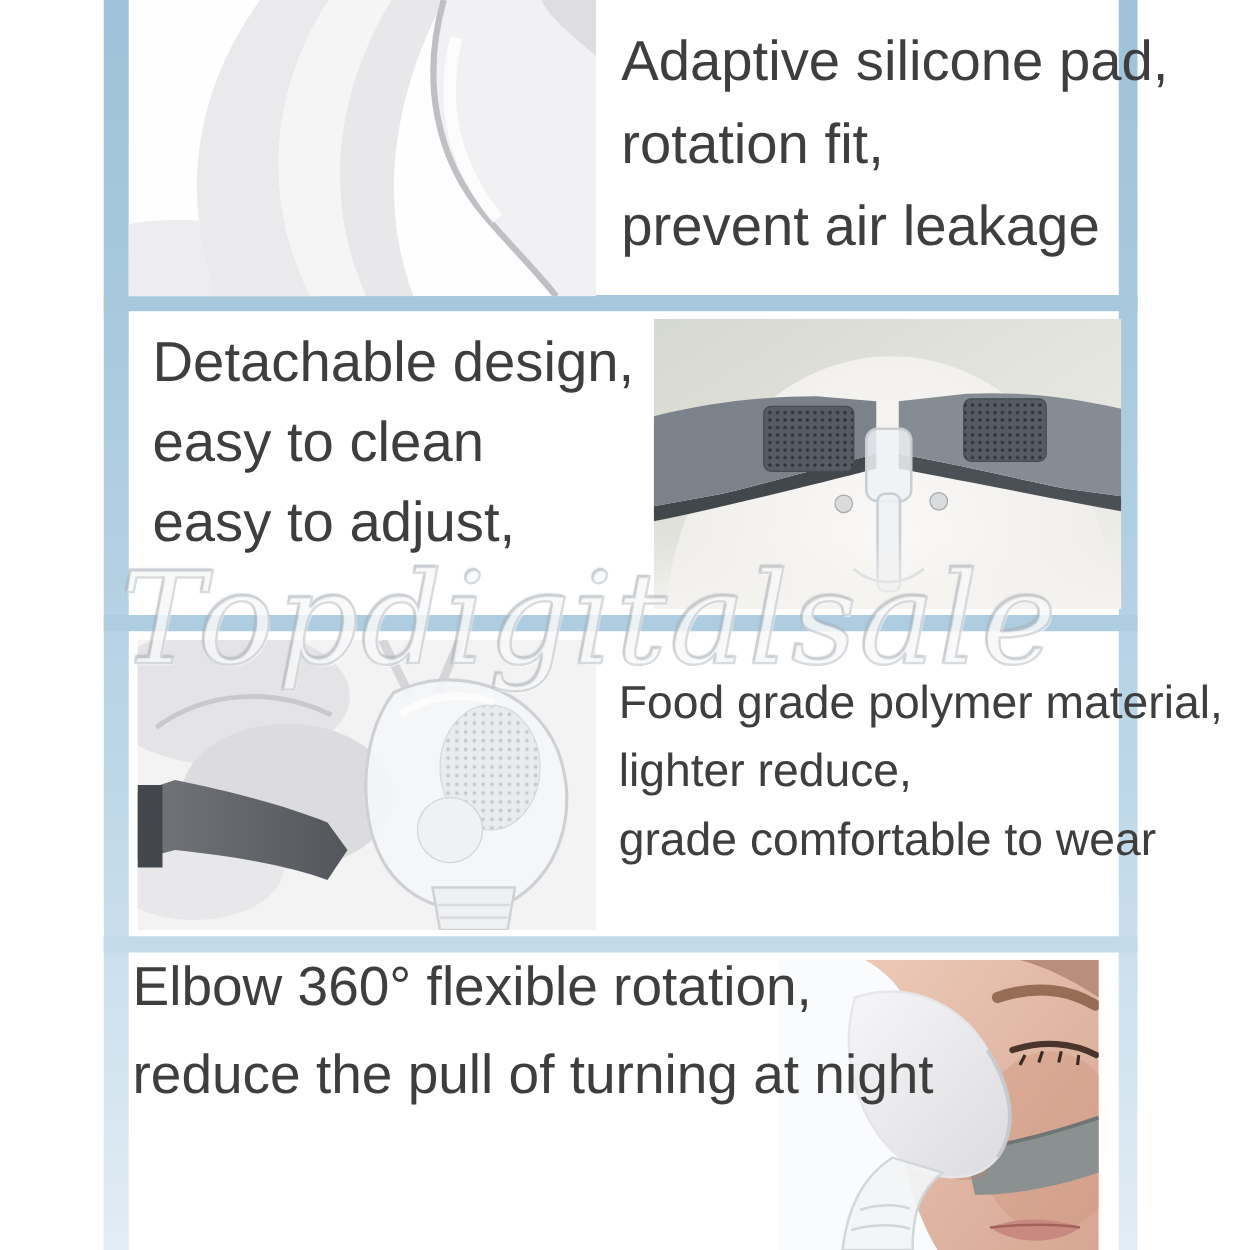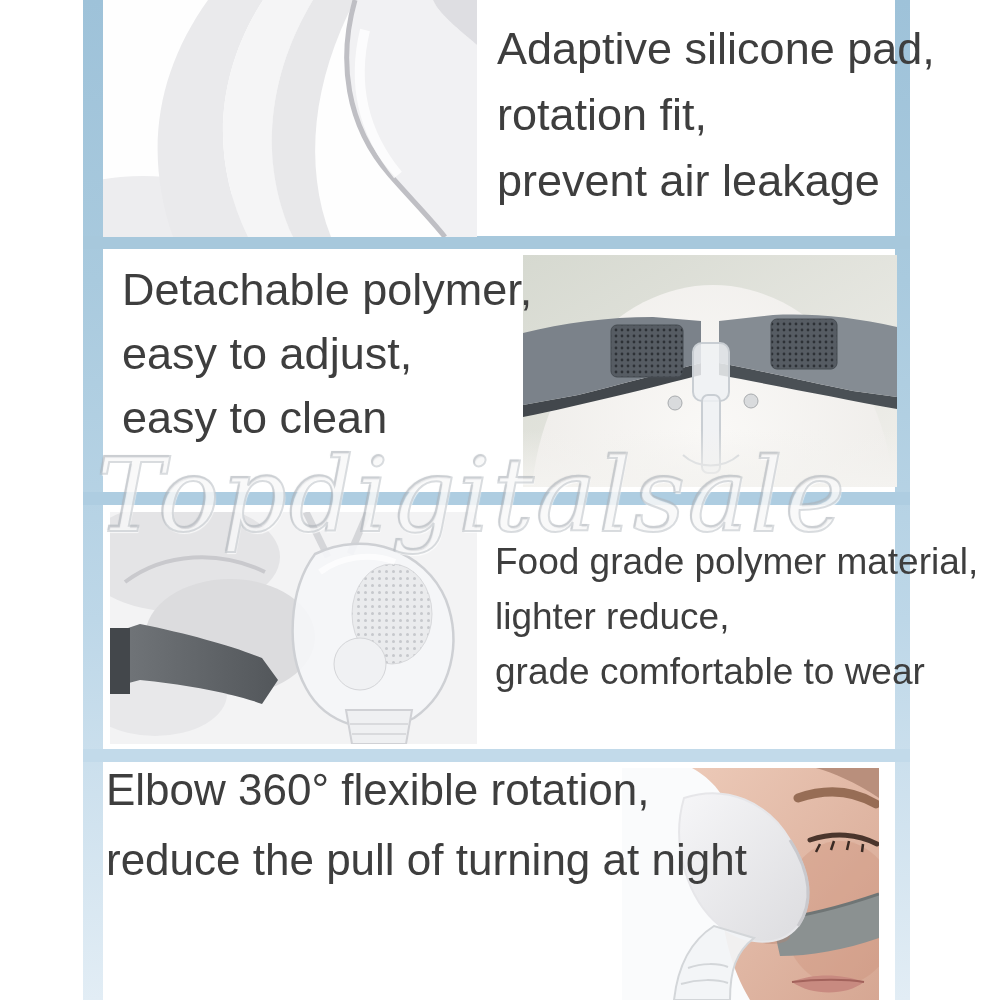--- a/index.html
+++ b/index.html
@@ -167,23 +167,23 @@
     <path d="M170,214 C195,211 225,211 242,214" stroke="#a2625b" stroke-width="2" fill="none"></path>
   </svg>
 
   <div class="caption c1">
     <span class="line">Adaptive silicone pad,</span>
     <span class="line">rotation fit,</span>
     <span class="line">prevent air leakage</span>
   </div>
 
   <div class="caption c2">
-    <span class="line">Detachable polymer,</span>
+    <span class="line">Detachable design,</span>
+    <span class="line">easy to clean</span>
     <span class="line">easy to adjust,</span>
-    <span class="line">easy to clean</span>
   </div>
 
   <div class="caption c3">
     <span class="line">Food grade polymer material,</span>
     <span class="line">lighter reduce,</span>
     <span class="line">grade comfortable to wear</span>
   </div>
 
   <div class="caption c4">
     <span class="line">Elbow 360° flexible rotation,</span>

